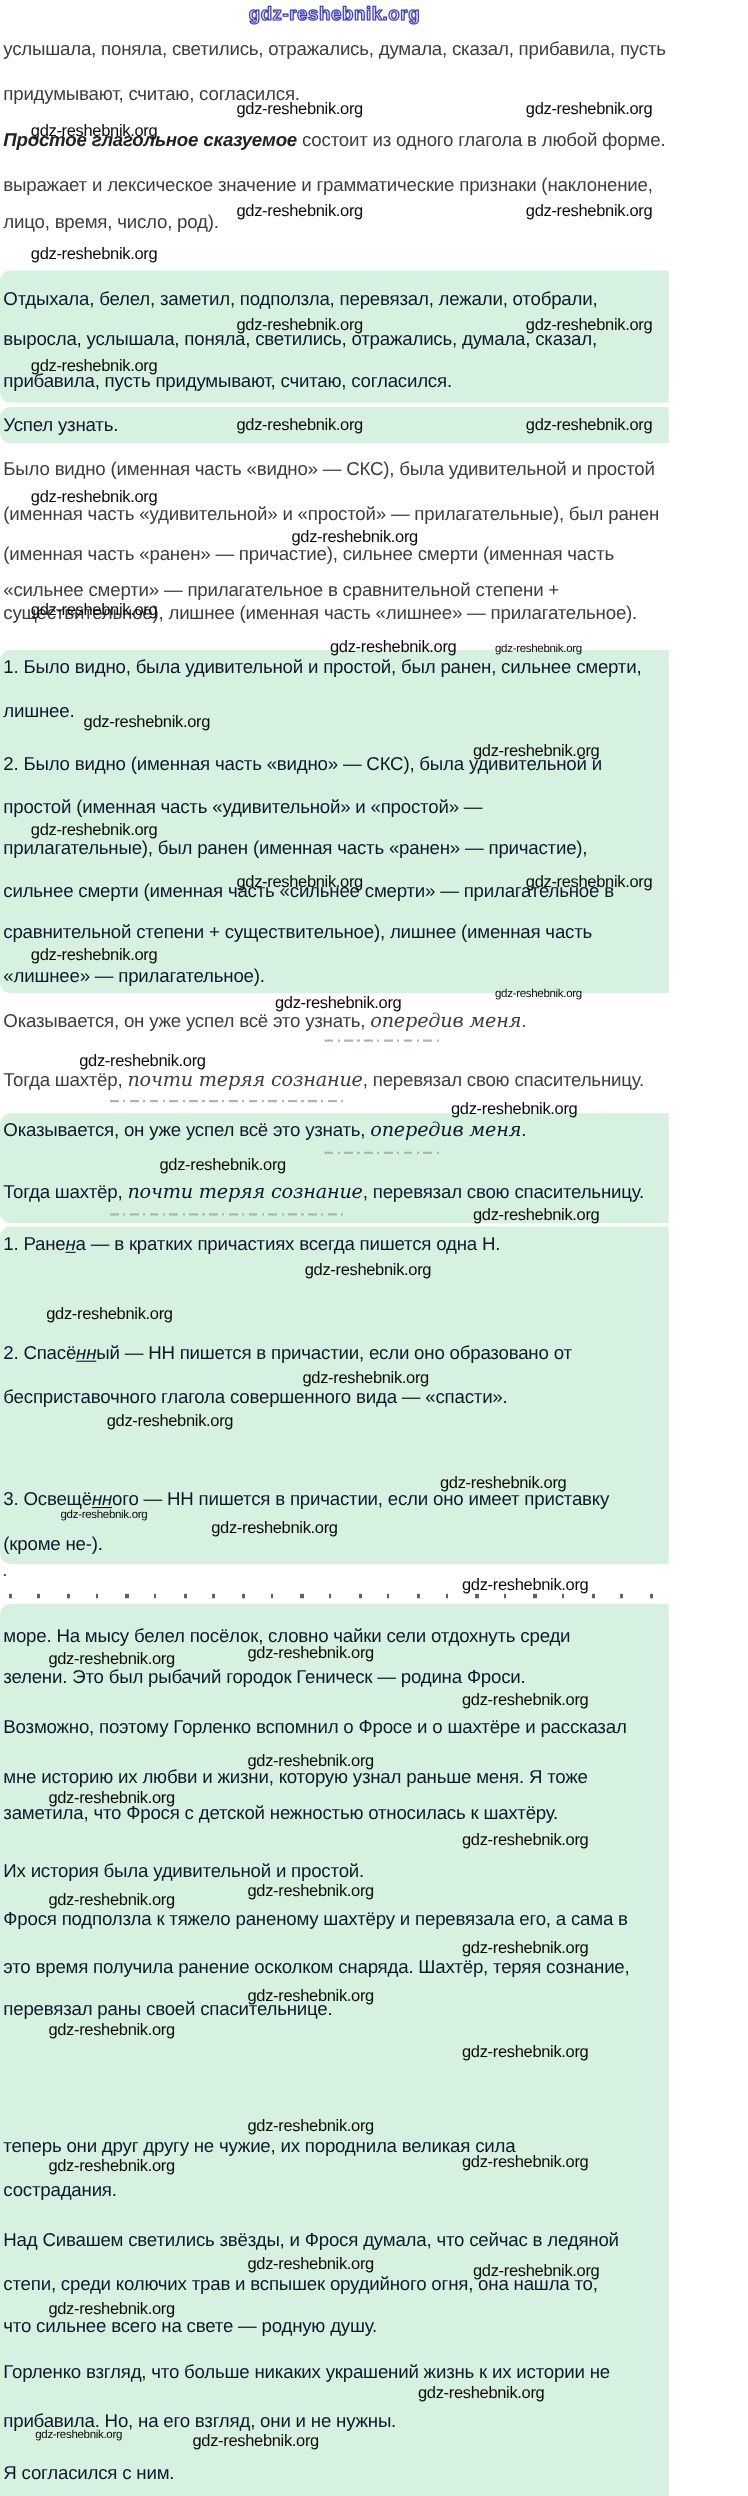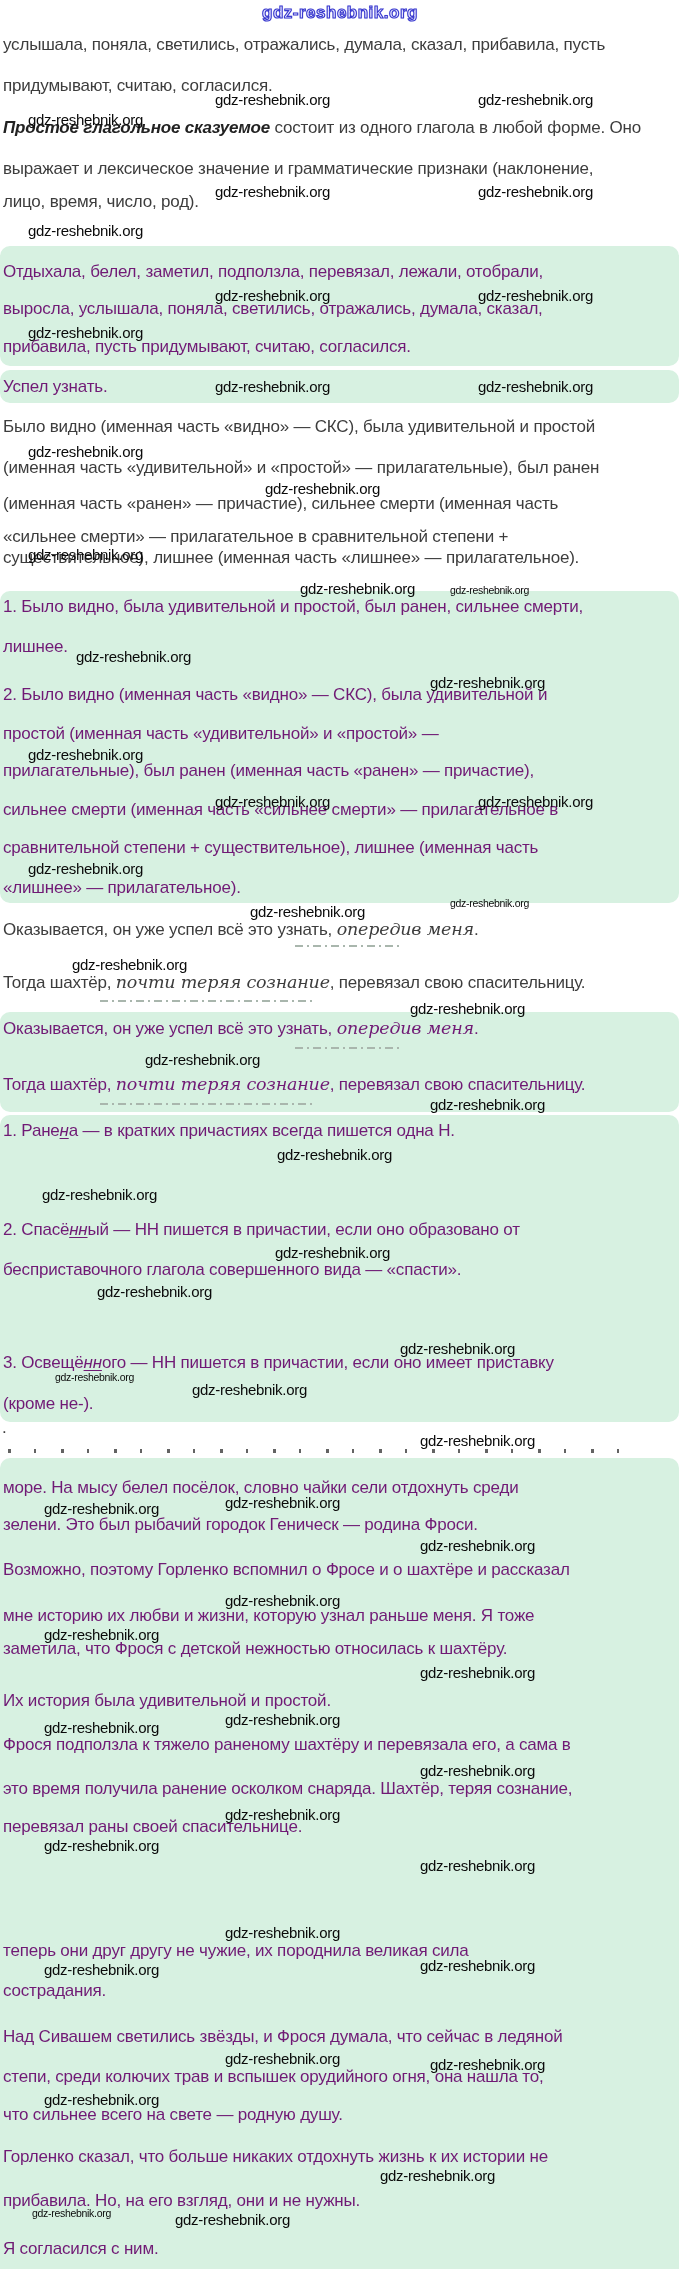--- a/index.html
+++ b/index.html
@@ -1,30 +1,30 @@
 <!DOCTYPE html>
 <html><head>
 <meta charset="utf-8">
 <style>
   html,body{margin:0;padding:0;background:#fff;}
-  .page{position:relative;width:680px;height:2269px;background:#ffffff;overflow:hidden;
+  .page{position:relative;width:608px;height:2269px;background:#ffffff;overflow:hidden;
         font-family:"Liberation Sans",sans-serif;}
   .logo{position:absolute;top:3px;left:0;width:100%;text-align:center;
         font-size:17px;font-weight:bold;letter-spacing:.5px;
         color:#e9e9ff;-webkit-text-stroke:1.1px #3a3ace;text-shadow:0 0 1px #3a3ace;}
   .green{position:absolute;left:0;width:679px;background:#d7f1e1;border-radius:10px;}
   #gB{top:246px;height:120px}
   #gC{top:370px;height:33px}
   #gE{top:591px;height:312px}
   #gG{top:1012px;height:100px}
   #gH{top:1115px;height:307px}
   #gJ{top:1458px;height:811px;border-radius:10px 10px 0 0}
   .line{position:absolute;left:3px;font-size:17px;line-height:20px;color:#3d3d3d;
         white-space:nowrap;letter-spacing:-0.2px;}
-  .line.g{color:#701a75;}
+  .line.g{color:#0f172a;}
   .b{font-weight:bold;color:#222;font-style:italic;}
   .it{font-family:"DejaVu Serif",serif;font-style:italic;font-size:17.5px;}
   .nn{font-style:italic;text-decoration:underline;text-underline-offset:2px;}
   .wm{position:absolute;font-size:15px;color:#0a0a0a;white-space:nowrap;
       letter-spacing:-0.3px;font-family:"Liberation Sans",sans-serif;}
   .wm-s{font-size:10.5px;}
   .dd{position:absolute;height:2px;
       background-image:repeating-linear-gradient(90deg,#a9b6ad 0 8px,transparent 8px 12px,#a9b6ad 12px 14px,transparent 14px 18px);}
   .frag{position:absolute;height:4px;
       background-image:repeating-linear-gradient(90deg,#474747 0 3px,transparent 3px 26px,#474747 26px 28px,transparent 28px 53px);
@@ -97,21 +97,21 @@
   <div class="line g" style="top:1639px">заметила, что Фрося с детской нежностью относилась к шахтёру.</div>
   <div class="line g" style="top:1691px">Их история была удивительной и простой.</div>
   <div class="line g" style="top:1735px">Фрося подползла к тяжело раненому шахтёру и перевязала его, а сама в</div>
   <div class="line g" style="top:1779px">это время получила ранение осколком снаряда. Шахтёр, теряя сознание,</div>
   <div class="line g" style="top:1817px">перевязал раны своей спасительнице.</div>
   <div class="line g" style="top:1941px">теперь они друг другу не чужие, их породнила великая сила</div>
   <div class="line g" style="top:1981px">сострадания.</div>
   <div class="line g" style="top:2027px">Над Сивашем светились звёзды, и Фрося думала, что сейчас в ледяной</div>
   <div class="line g" style="top:2067px">степи, среди колючих трав и вспышек орудийного огня, она нашла то,</div>
   <div class="line g" style="top:2105px">что сильнее всего на свете — родную душу.</div>
-  <div class="line g" style="top:2147px">Горленко сказал, что больше никаких отдохнуть жизнь к их истории не</div>
+  <div class="line g" style="top:2147px">Горленко взгляд, что больше никаких украшений жизнь к их истории не</div>
   <div class="line g" style="top:2191px">прибавила. Но, на его взгляд, они и не нужны.</div>
   <div class="line g" style="top:2239px">Я согласился с ним.</div>
 
   <div id="wms">
       <span class="wm" style="left: 215px; top: 91px;">gdz-reshebnik.org</span>
       <span class="wm" style="left: 478px; top: 91px;">gdz-reshebnik.org</span>
       <span class="wm" style="left: 28px; top: 111px;">gdz-reshebnik.org</span>
       <span class="wm" style="left: 215px; top: 183px;">gdz-reshebnik.org</span>
       <span class="wm" style="left: 478px; top: 183px;">gdz-reshebnik.org</span>
       <span class="wm" style="left: 28px; top: 222px;">gdz-reshebnik.org</span>

